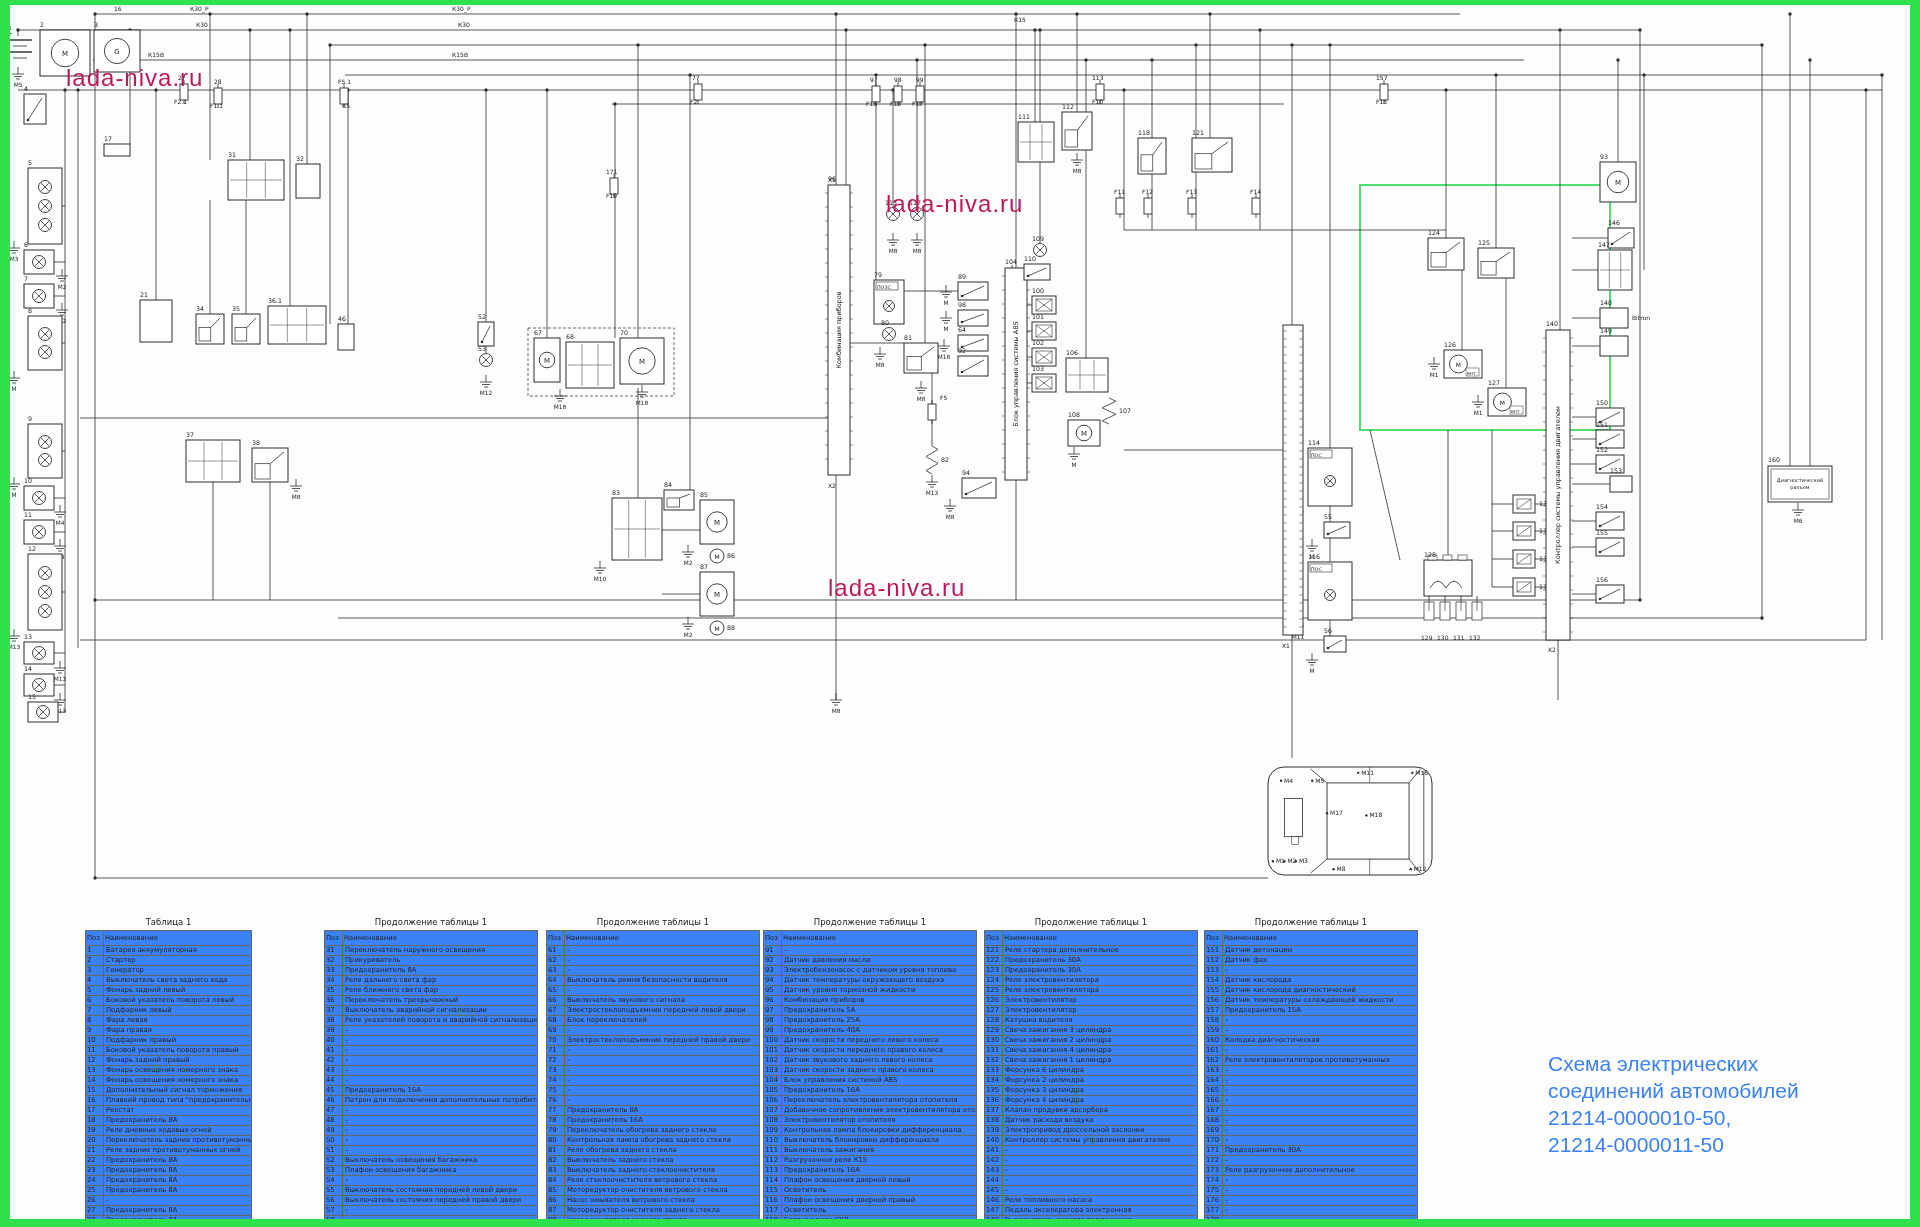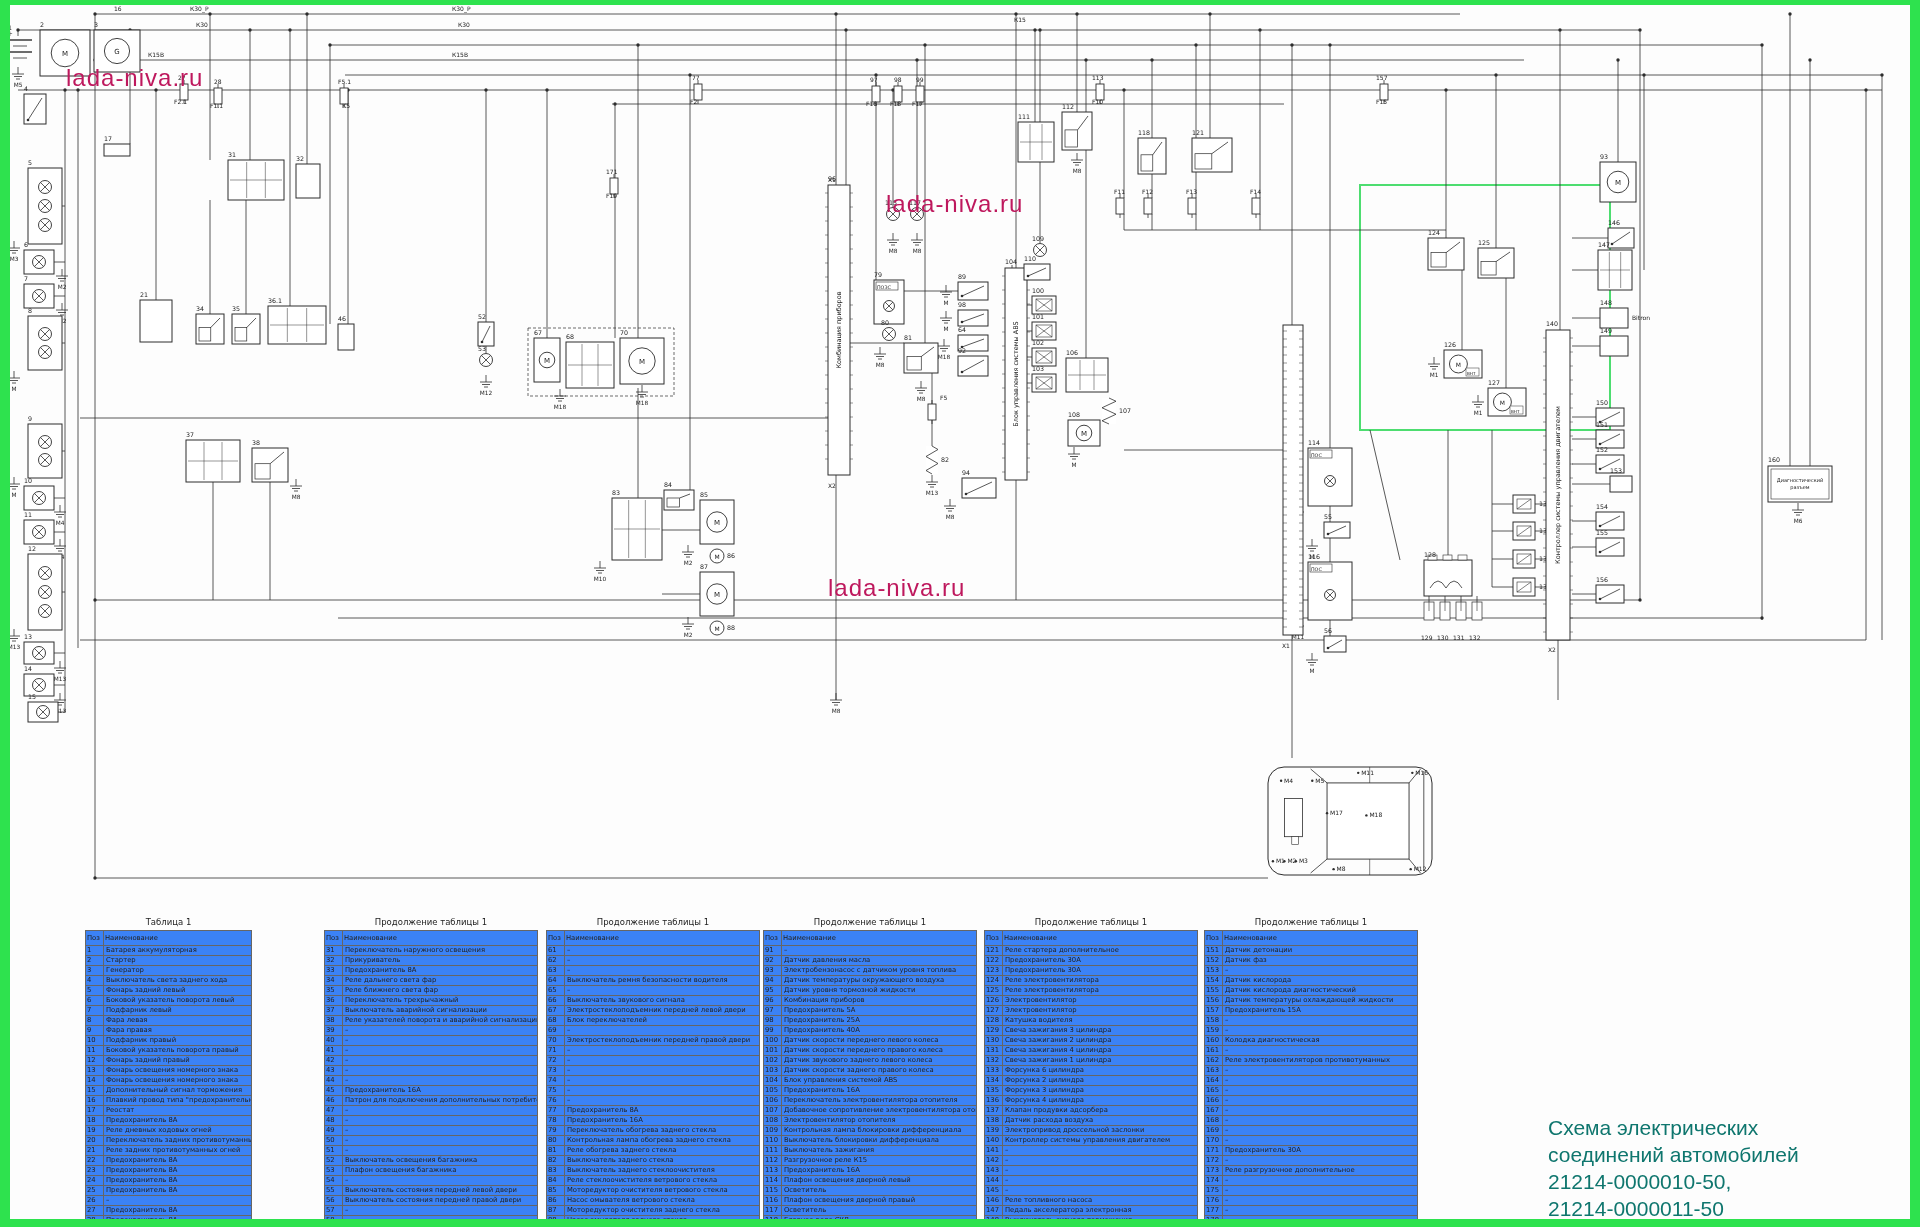--- a/index.html
+++ b/index.html
@@ -1,21 +1,21 @@
 <!DOCTYPE html>
 <html><head>
 <meta charset="utf-8">
 <style>
   html,body{margin:0;padding:0;background:#777;}
   #root{position:relative;width:1920px;height:1227px;background:#2ee24e;overflow:hidden;font-family:"DejaVu Sans",sans-serif;}
   #paper{position:absolute;left:10px;top:5px;width:1900px;height:1214px;background:#fdfdfd;overflow:hidden;}
   #content{position:absolute;left:-10px;top:-5px;width:1920px;height:1227px;}
   #schematic{position:absolute;left:0;top:0;}
   .wm{position:absolute;color:#be185d;font-size:24px;font-family:"Liberation Sans",sans-serif;letter-spacing:1px;}
-  .titleblock{position:absolute;left:1548px;top:1114px;font-size:21px;line-height:27px;color:#0f766e;font-family:"Liberation Sans",sans-serif;}
+  .titleblock{position:absolute;left:1548px;top:1050px;font-size:21px;line-height:27px;color:#3b82f6;font-family:"Liberation Sans",sans-serif;}
   .tblwrap{position:absolute;top:930px;background:#3b82f6;}
   .tbltitle{position:absolute;top:-13px;left:0;width:100%;text-align:center;font-size:8.5px;color:#222;white-space:nowrap;}
   table.ctab{border-collapse:collapse;width:100%;table-layout:fixed;}
   .ctab th,.ctab td{border:1px solid #666;font-size:6.8px;font-weight:normal;color:#222;white-space:nowrap;overflow:hidden;}
   .ctab th{height:12px;text-align:left;}
   .ctab td{height:9px;line-height:9px;padding:0 2px;}
   .ctab td.pos{padding:0 1px;}
   .ctab col.cpos{width:18px;}
 </style>
 </head>

